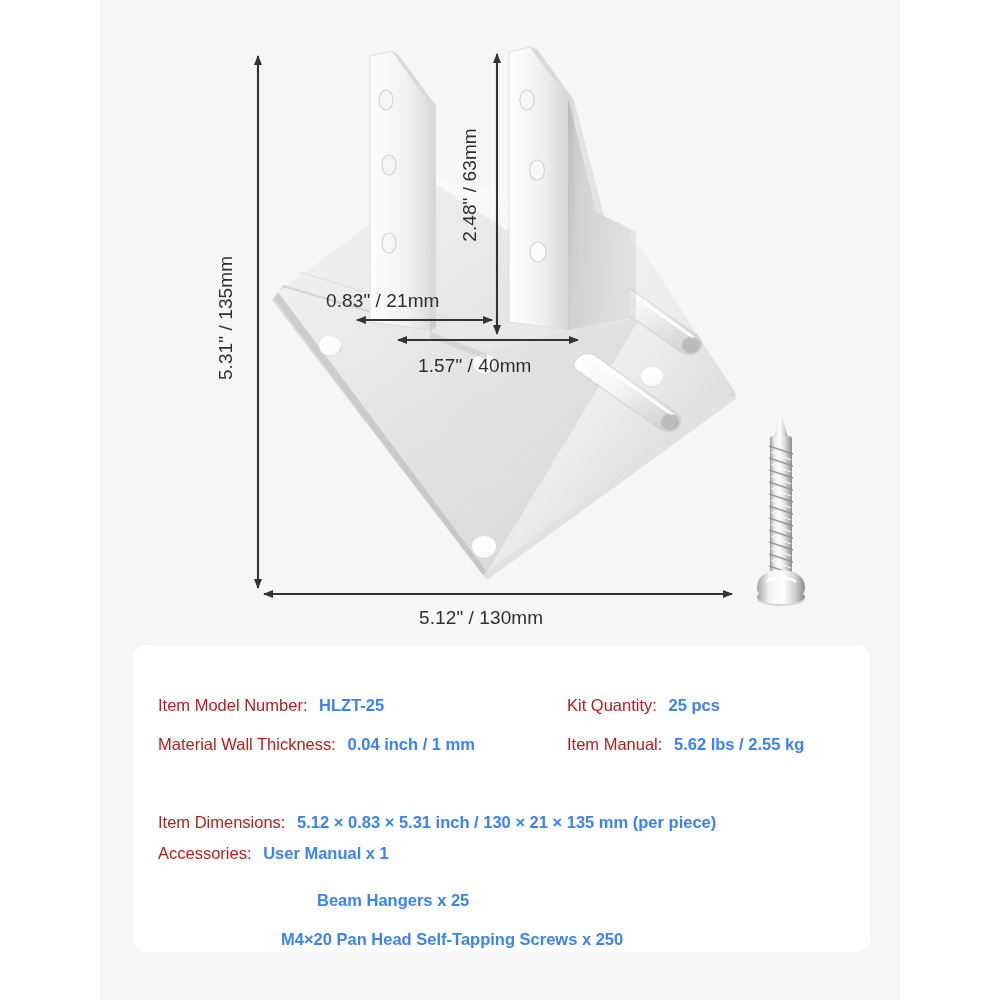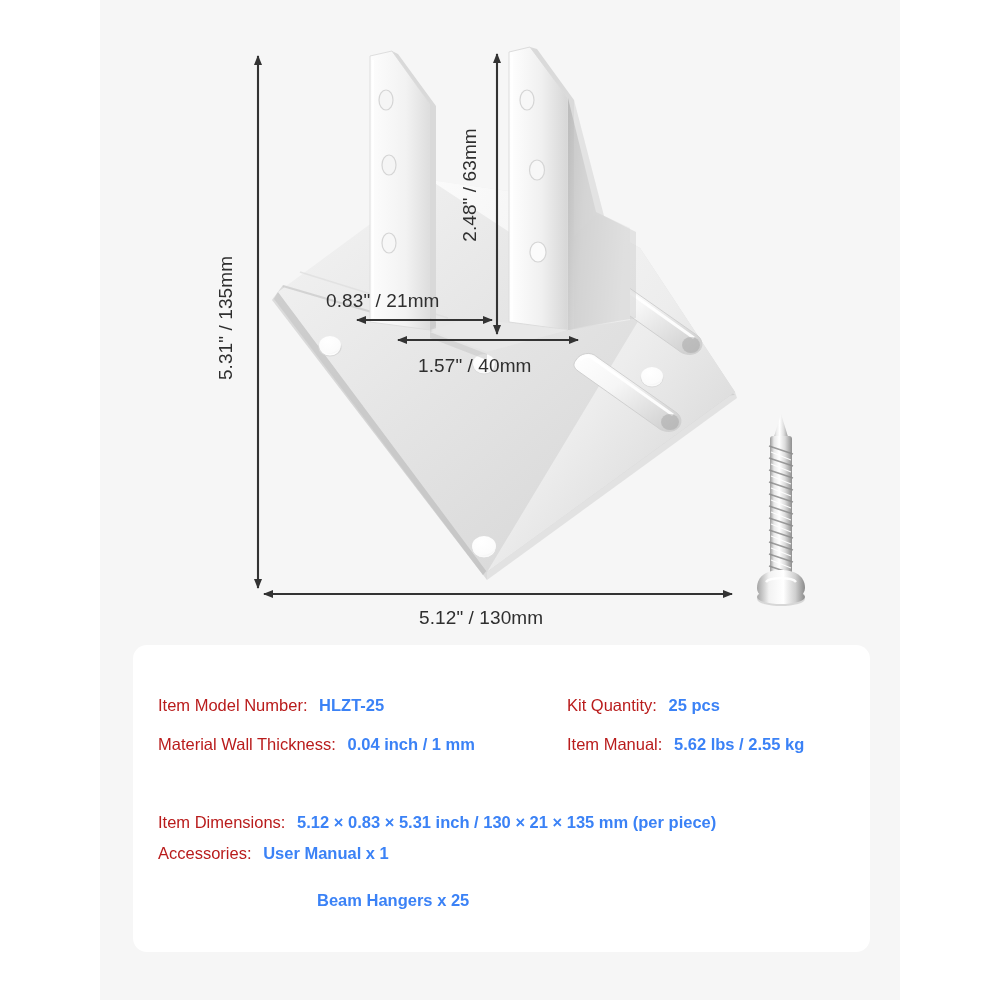--- a/index.html
+++ b/index.html
@@ -409,17 +409,20 @@
 
       <div class="spec-line r5l">
         <span class="lbl" style="margin-right: 7px;">Accessories:</span>
         <span class="val">User Manual x 1</span>
       </div>
 
       <div class="spec-line r6l">
         <span class="val">Beam Hangers x 25</span>
       </div>
 
+      <div class="spec-line r7l">
+        <span class="val">M4×20 Pan Head Self-Tapping Screws x 250</span>
+      </div>
 
     </div>
   </div>
 
 </div>
 
 </body></html>

